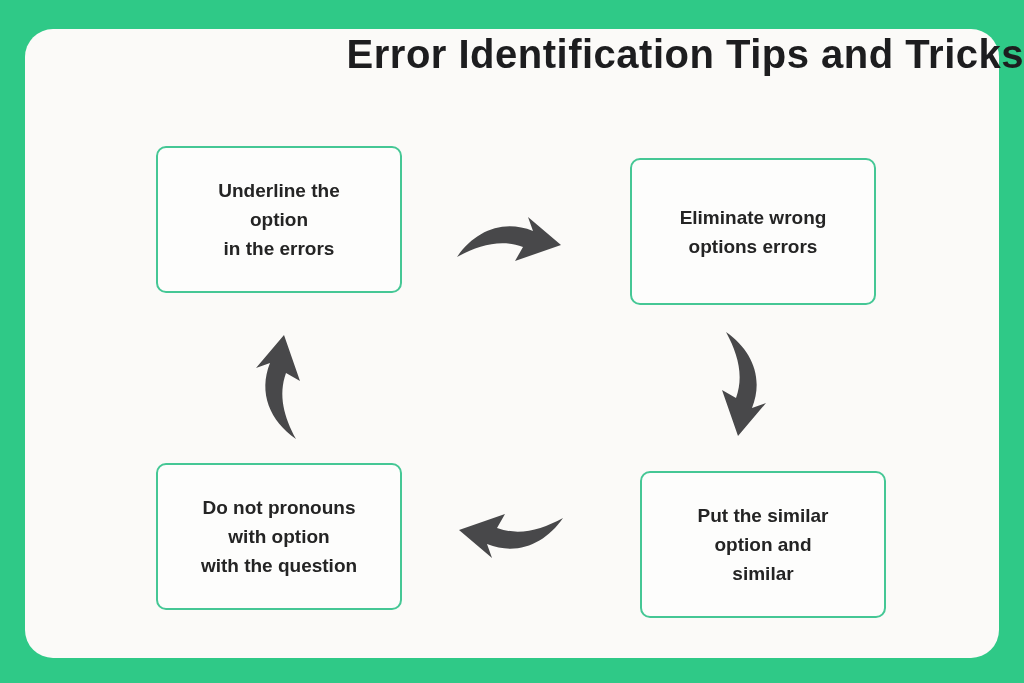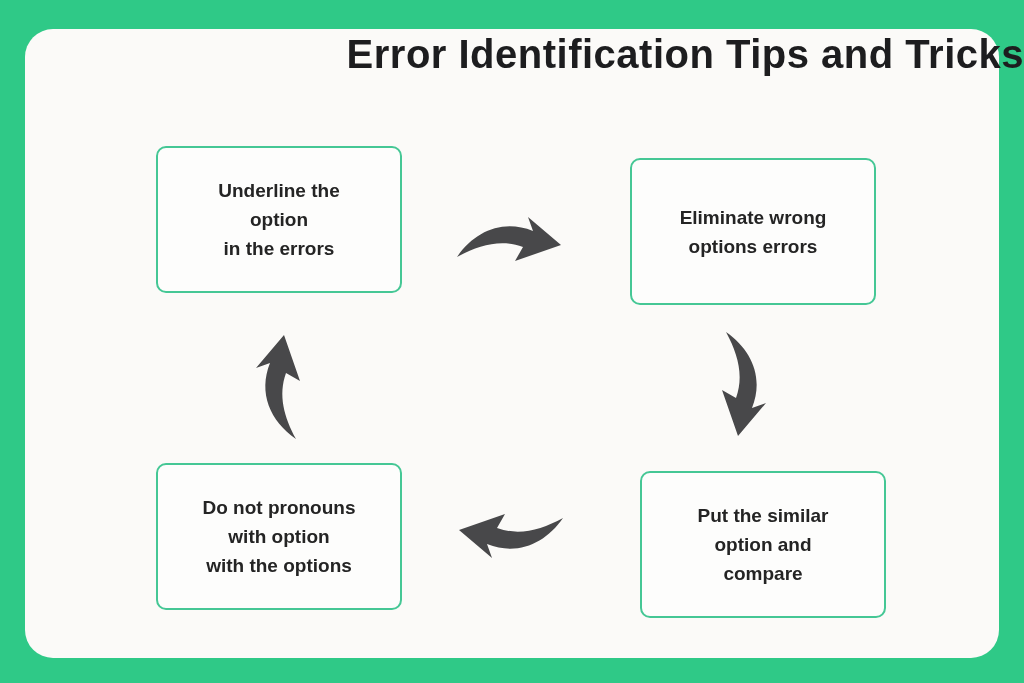--- a/index.html
+++ b/index.html
@@ -87,27 +87,27 @@
   </div>
 
   <div class="box box-tr">
     <div>Eliminate wrong</div>
     <div>options errors</div>
   </div>
 
   <div class="box box-br">
     <div>Put the similar</div>
     <div>option and</div>
-    <div>compare</div>
+    <div>similar</div>
   </div>
 
   <div class="box box-bl">
     <div>Do not pronouns</div>
     <div>with option</div>
-    <div>with the options</div>
+    <div>with the question</div>
   </div>
 
   <div class="arrow arrow-top">
     <svg viewBox="0 0 110 50" xmlns="http://www.w3.org/2000/svg" aria-hidden="true">
       <path d="M2 44 C20 18 48 6 78 18 L73 4 L106 32 L60 48 L68 34 C46 26 24 32 2 44 Z"></path>
     </svg>
   </div>
 
   <div class="arrow arrow-right">
     <svg viewBox="0 0 110 50" xmlns="http://www.w3.org/2000/svg" aria-hidden="true">

